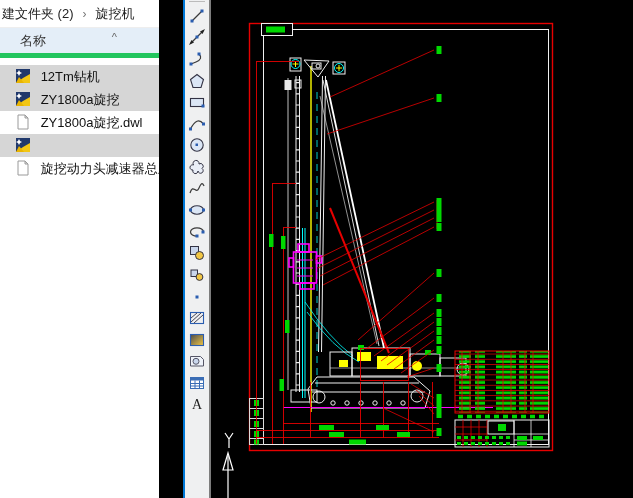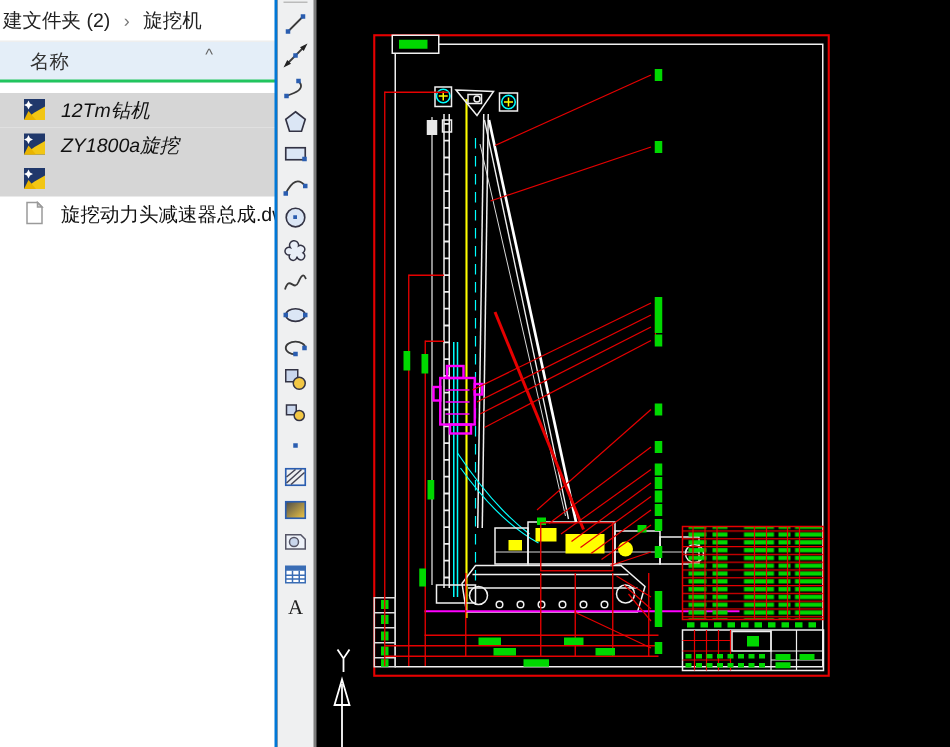--- a/index.html
+++ b/index.html
@@ -1,30 +1,30 @@
 <!DOCTYPE html>
 <html><head>
 <meta charset="utf-8">
 <style>
   html,body{margin:0;padding:0;width:633px;height:498px;overflow:hidden;
     font-family:"Liberation Sans","DejaVu Sans",sans-serif;background:#000;}
   .abs{position:absolute;}
   
-  .explorer{left:0;top:0;width:184px;height:498px;background:#fff;}
+  .explorer{left:0;top:0;width:159px;height:498px;background:#fff;}
   .breadcrumb{height:27px;line-height:27px;font-size:13px;color:#222;white-space:nowrap;
     padding-left:2px;border-bottom:1px solid #eee;}
   .breadcrumb .seg{cursor:default;}
   .breadcrumb .sep{color:#777;margin:0 9px;font-size:12px;}
   .colhdr{position:relative;height:25px;line-height:25px;background:#e4eef8;
-    border-bottom:2px solid #22c55e;font-size:13px;color:#333;padding-left:20px;}
+    border-bottom:5px solid #22c55e;font-size:13px;color:#333;padding-left:20px;}
   .colhdr .caret{position:absolute;right:42px;top:-3px;color:#666;font-size:11px;}
   .files{margin-top:7px;}
   .frow{position:relative;height:23px;line-height:23px;font-size:13px;color:#111;
     white-space:nowrap;overflow:hidden;padding-left:15px;}
-  .frow.sel{background:#d6d6d6;font-style:italic;}
+  .frow.sel{background:#d6d6d6;}
   .frow .ico{display:inline-block;width:16px;height:16px;vertical-align:-3px;margin-right:6px;}
   
   .winborder{left:183px;top:0;width:2px;height:498px;background:#0078d7;}
   .toolbar{left:185px;top:0;width:26px;height:498px;background:#eff0f1;
     border-right:2px solid #7d7d7d;box-sizing:border-box;}
   .tbgrip{height:3px;margin:1px 4px 0 4px;border-top:1px solid #bbb;}
   .tbtn{width:24px;height:21.6px;display:flex;align-items:center;justify-content:center;}
   .tbtn svg{display:block;}
   
   .canvas{left:211px;top:0;width:422px;height:498px;background:#000;}
@@ -53,20 +53,27 @@
       <span class="fname">12Tm钻机</span>
     </div>
     <div class="frow sel">
       <span class="ico"><svg width="16" height="16" viewBox="0 0 16 16">
             <rect x="1" y="1" width="14" height="14" fill="#20386b"></rect>
             <polygon points="1,15 15,15 15,6 8,10" fill="#f2c614"></polygon>
             <polygon points="1,15 9,15 4,9" fill="#e9b400"></polygon>
             <path d="M4,2 l1,2 2,1 -2,1 -1,2 -1,-2 -2,-1 2,-1 z" fill="#fff"></path>
           </svg></span>
       <span class="fname">ZY1800a旋挖</span>
+    </div>
+    <div class="frow">
+      <span class="ico"><svg width="16" height="16" viewBox="0 0 16 16">
+            <polygon points="3,1 10,1 13,4 13,15 3,15" fill="#fff" stroke="#9a9a9a"></polygon>
+            <polygon points="10,1 10,4 13,4" fill="#ddd" stroke="#9a9a9a"></polygon>
+          </svg></span>
+      <span class="fname">ZY1800a旋挖.dwl</span>
     </div>
     <div class="frow sel">
       <span class="ico"><svg width="16" height="16" viewBox="0 0 16 16">
             <rect x="1" y="1" width="14" height="14" fill="#20386b"></rect>
             <polygon points="1,15 15,15 15,6 8,10" fill="#f2c614"></polygon>
             <polygon points="1,15 9,15 4,9" fill="#e9b400"></polygon>
             <path d="M4,2 l1,2 2,1 -2,1 -1,2 -1,-2 -2,-1 2,-1 z" fill="#fff"></path>
           </svg></span>
     </div>
     <div class="frow">

